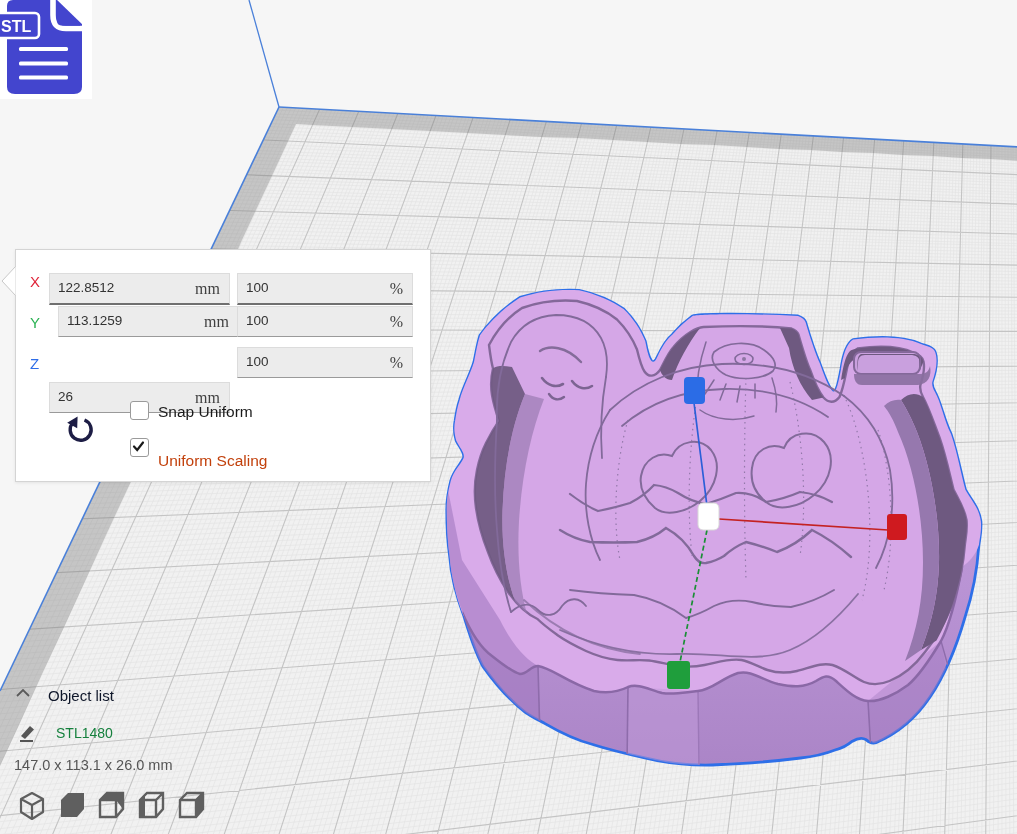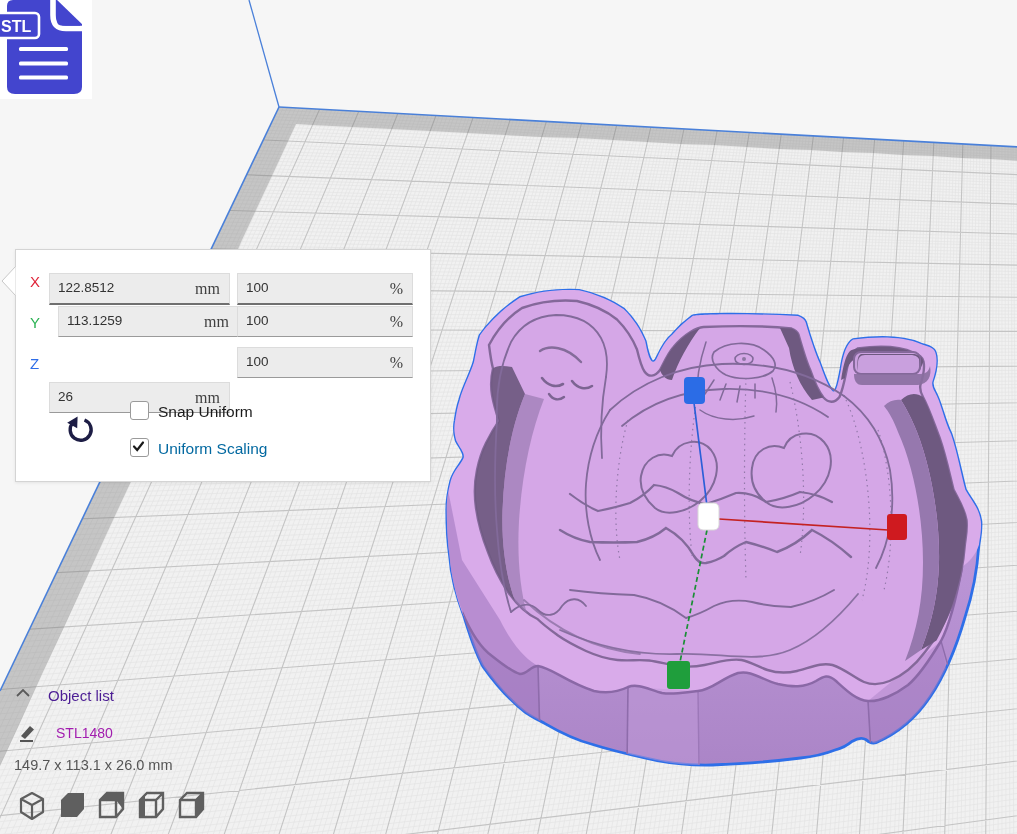--- a/index.html
+++ b/index.html
@@ -357,32 +357,32 @@
 <path d="M20.5 8 A10.5 10.5 0 1 1 9.2 10.4" fill="none" stroke="#1d1d45" stroke-width="3.4"></path>
 <path d="M3.2 10.8 L13.6 4.6 L13.2 16.2 Z" fill="#1d1d45"></path>
 </svg>
 <div class="abs cb" style="left:130px;top:401px;"></div>
 <div class="abs" style="left:158px;top:403px;font-size:15.5px;color:#1a1a1a;">Snap Uniform</div>
 <div class="abs cb" style="left:130px;top:438px;">
     <svg width="15" height="15" viewBox="0 0 15 15">
       <path d="M3 7.5 L6.2 11 L12 3.5" fill="none" stroke="#1a1a1a" stroke-width="2.2" stroke-linecap="round"></path>
     </svg>
   </div>
-<div class="abs" style="left:158px;top:440px;font-size:15.5px;color:#0369a1;">Uniform Scaling</div>
+<div class="abs" style="left:158px;top:452px;font-size:15.5px;color:#c2410c;">Uniform Scaling</div>
 
 <svg class="abs" style="left:15px;top:687px" width="16" height="12" viewBox="0 0 16 12">
     <path d="M2 9 L8 3 L14 9" fill="none" stroke="#5a5a5a" stroke-width="1.8"></path>
   </svg>
-<div class="abs" style="left:48px;top:687px;font-size:15px;color:#4c1d95;">Object list</div>
+<div class="abs" style="left:48px;top:687px;font-size:15px;color:#0f172a;">Object list</div>
 <svg class="abs" style="left:18px;top:723px" width="20" height="20" viewBox="0 0 20 20">
 <path d="M3 13 L12 3 L16 6.5 L7 16 Z" fill="#555555"></path>
 <path d="M2 18 L15 18" stroke="#555555" stroke-width="2"></path>
 </svg>
-<div class="abs" style="left:56px;top:725px;font-size:14px;color:#a21caf;">STL1480</div>
-<div class="abs" style="left:14px;top:757px;font-size:14.5px;color:#555555;">149.7 x 113.1 x 26.0 mm</div>
+<div class="abs" style="left:56px;top:725px;font-size:14px;color:#15803d;">STL1480</div>
+<div class="abs" style="left:14px;top:757px;font-size:14.5px;color:#555555;">147.0 x 113.1 x 26.0 mm</div>
 
 <svg class="abs" style="left:18px;top:791px" width="192" height="32" viewBox="0 0 192 32">
 <g stroke="#5f5f5f" stroke-width="2.2" fill="none" stroke-linejoin="round">
  <path d="M14 2 L25 8 L25 21 L14 28 L3 21 L3 8 Z M3 8 L14 14 L25 8 M14 14 L14 28"></path>
 </g>
 <g transform="translate(40,0)">
  <path d="M3 9 L10 2 L26 2 L26 18 L19 26 L3 26 Z" fill="#5f5f5f"></path>
 </g>
 <g transform="translate(79,0)">
  <path d="M3 9 L10 2 L26 2 L26 18 L19 26 L3 26 Z M3 9 L19 9 L19 26 M19 9 L26 2" fill="none" stroke="#5f5f5f" stroke-width="2.4"></path>

